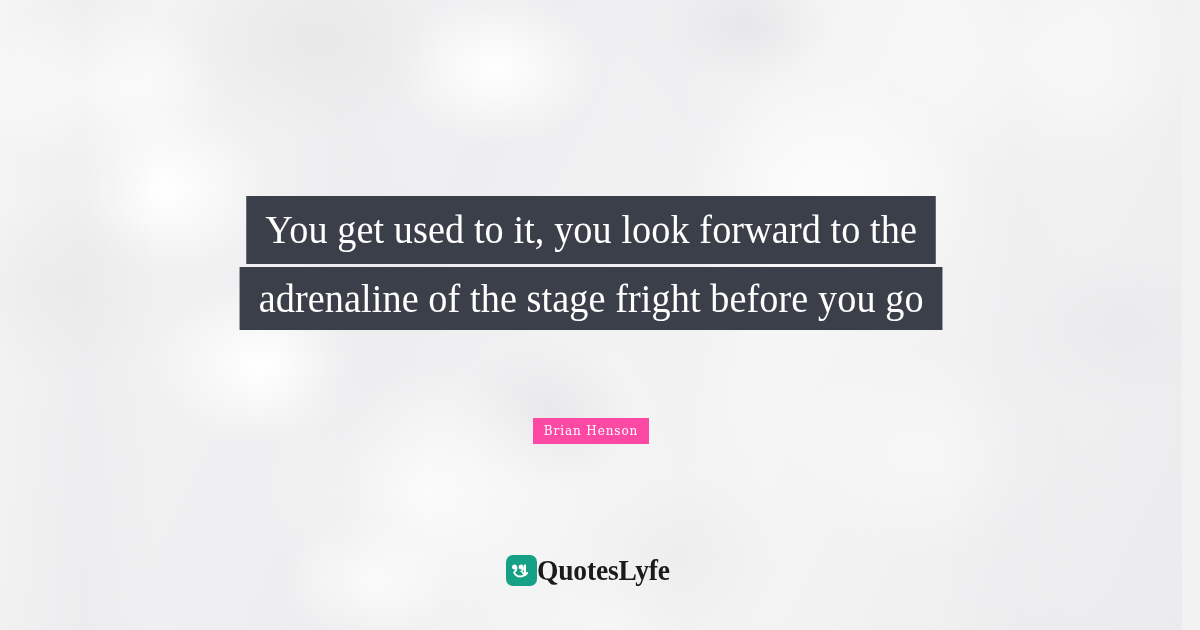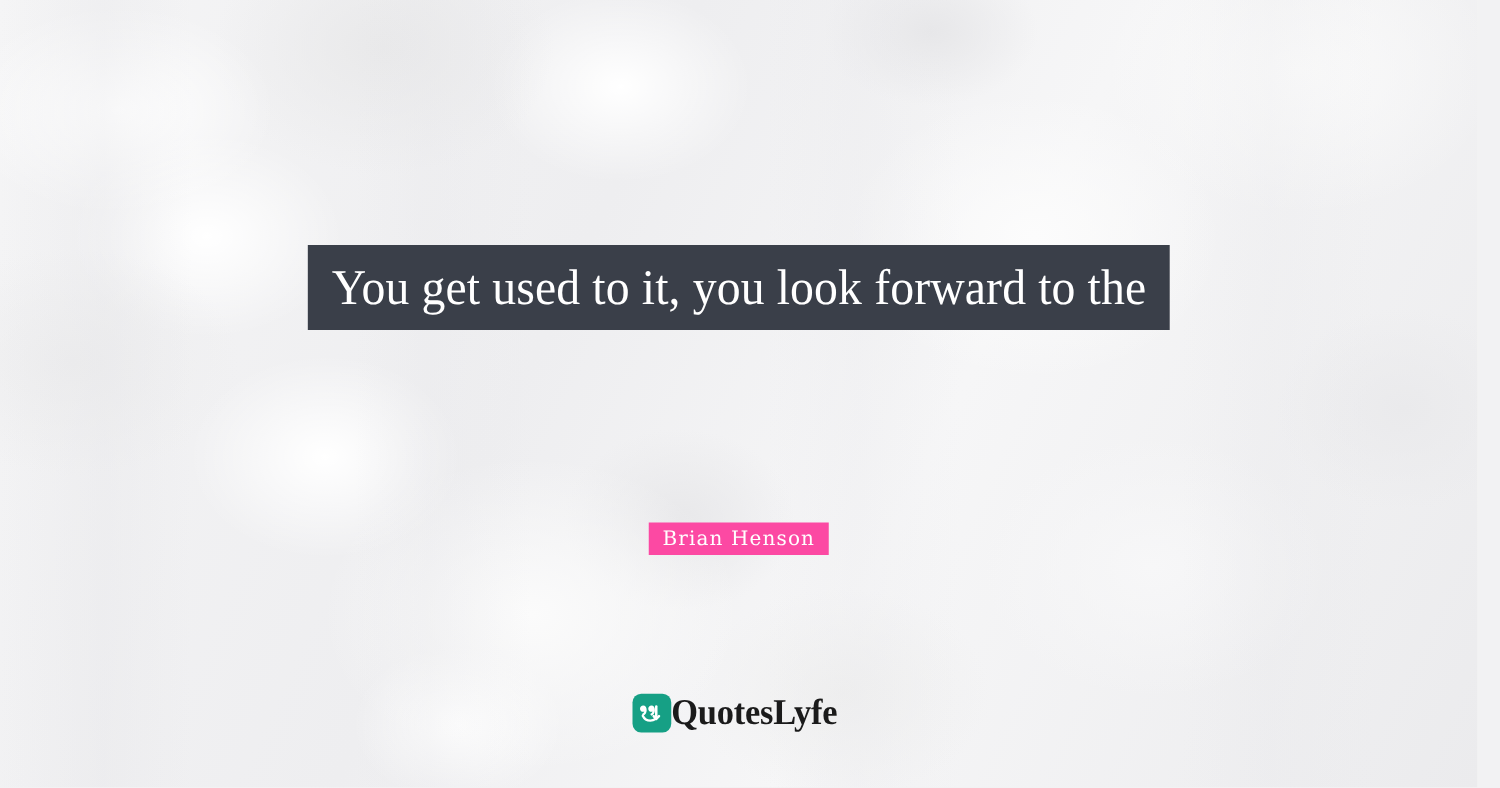--- a/index.html
+++ b/index.html
@@ -111,21 +111,21 @@
     left: 0;
     right: 0;
     top: 418px;
     text-align: center;
   }
   .author-row span {
     display: inline-block;
     background-color: #fc49a3;
     color: #ffffff;
     font-family: "DejaVu Serif", "Liberation Serif", serif;
-    font-size: 16px;
+    font-size: 12px;
     line-height: 26px;
     letter-spacing: .9px;
     padding: 0 11px;
     white-space: nowrap;
   }
 
   
   .brand {
     position: absolute;
     left: 0;
@@ -165,20 +165,23 @@
 <div class="card">
 
   <div class="texture"></div>
 
   <div class="content">
 
     <div class="quote-block">
       <div class="quote-line l1">
         <span>You get used to it, you look forward to the</span>
       </div>
+      <div class="quote-line l2">
+        <span>adrenaline of the stage fright before you go</span>
+      </div>
     </div>
 
     <div class="author-row">
       <span>Brian Henson</span>
     </div>
 
     <div class="brand">
       <span class="brand-mark">
         <svg width="22" height="22" viewBox="0 0 22 22" aria-hidden="true">
 

